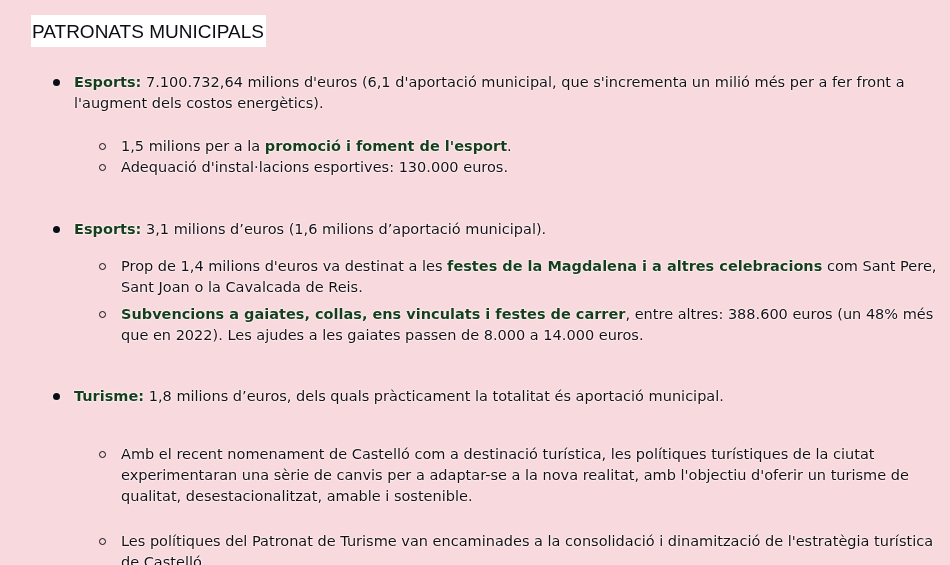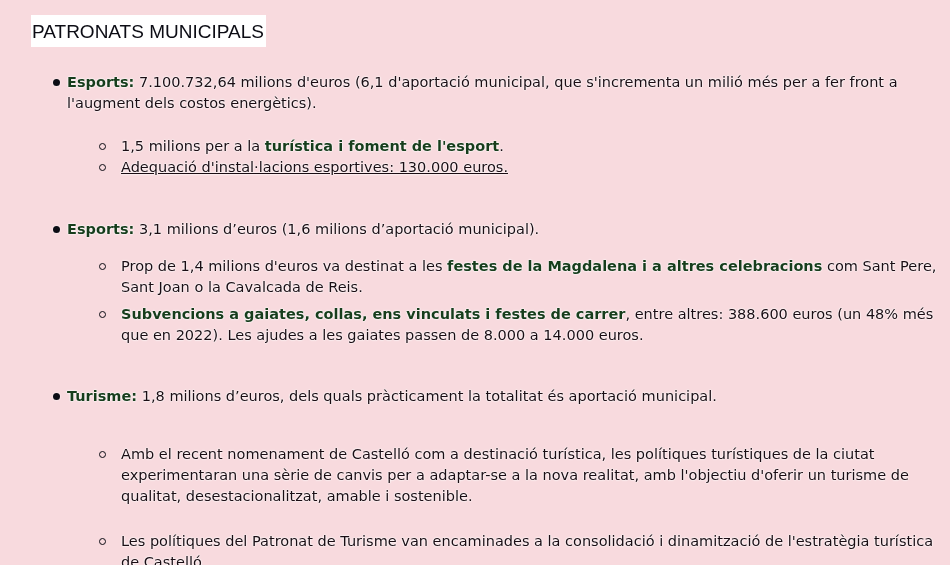--- a/index.html
+++ b/index.html
@@ -51,21 +51,21 @@
       position: absolute;
       left: 0;
       top: 7px;
       width: 7px;
       height: 7px;
       background: #0c0c14;
       border-radius: 50%;
       box-shadow: 0 0 2px #fff;
     }
     .item-text {
-      margin-left: 14px;
+      margin-left: 21px;
       display: block;
     }
     .strong {
       color: #173d1c;
       font-weight: bold;
     }
     .sub {
       position: absolute;
       left: 98px;
       width: 840px;
@@ -92,23 +92,23 @@
 <h1 class="title">PATRONATS MUNICIPALS</h1>
 
 <ul class="list">
 
   <li class="item glow" style="top:72px;">
     <span class="bullet"></span>
     <span class="item-text"><span class="strong">Esports:</span><span> 7.100.732,64 milions d'euros (6,1 d'aportació municipal, que s'incrementa un milió més per a fer front a l'augment dels costos energètics).</span></span>
   </li>
   <li class="sub glow" style="top:136px;">
     <span class="ring"></span>
-    <span class="sub-text"><span>1,5 milions per a la </span><span class="strong">turística i foment de l'esport</span><span>.</span></span>
+    <span class="sub-text"><span>1,5 milions per a la </span><span class="strong">promoció i foment de l'esport</span><span>.</span></span>
   </li>
-  <li class="sub glow" style="top:157px;text-decoration:underline;">
+  <li class="sub glow" style="top:157px;">
     <span class="ring"></span>
     <span class="sub-text"><span>Adequació d'instal·lacions esportives: 130.000 euros.</span></span>
   </li>
 
   <li class="item glow" style="top:219px;">
     <span class="bullet"></span>
     <span class="item-text"><span class="strong">Esports:</span><span> 3,1 milions d’euros (1,6 milions d’aportació municipal).</span></span>
   </li>
   <li class="sub glow" style="top:256px;">
     <span class="ring"></span>

